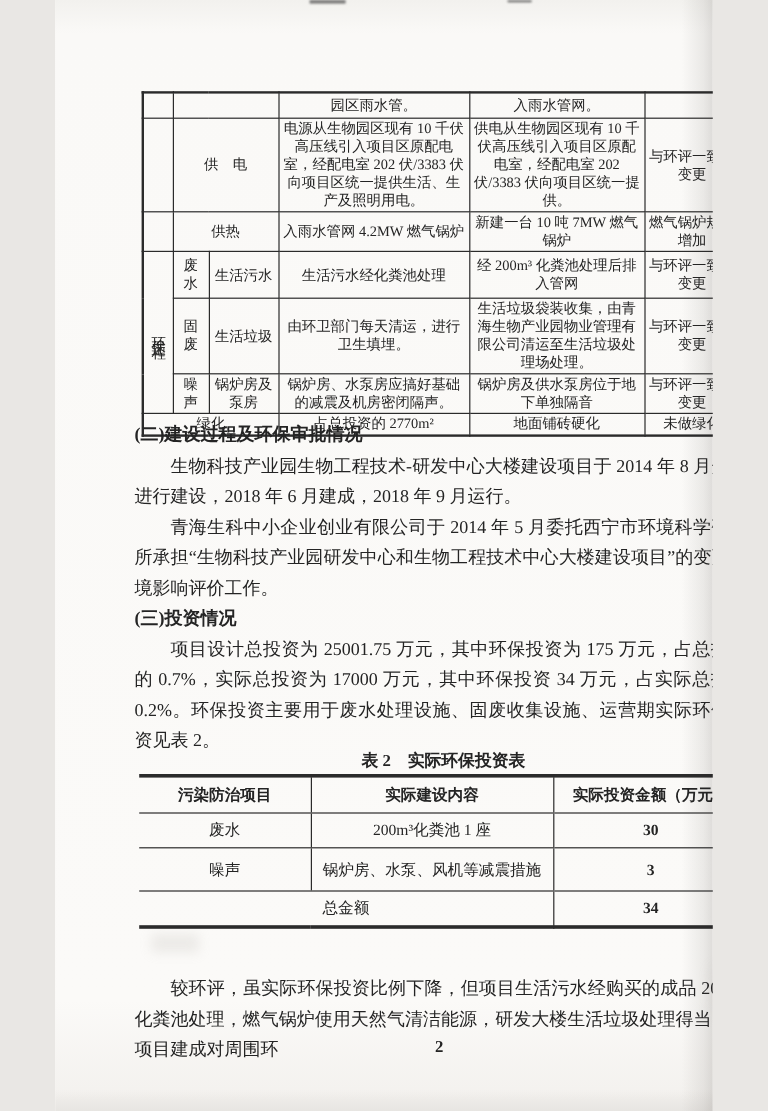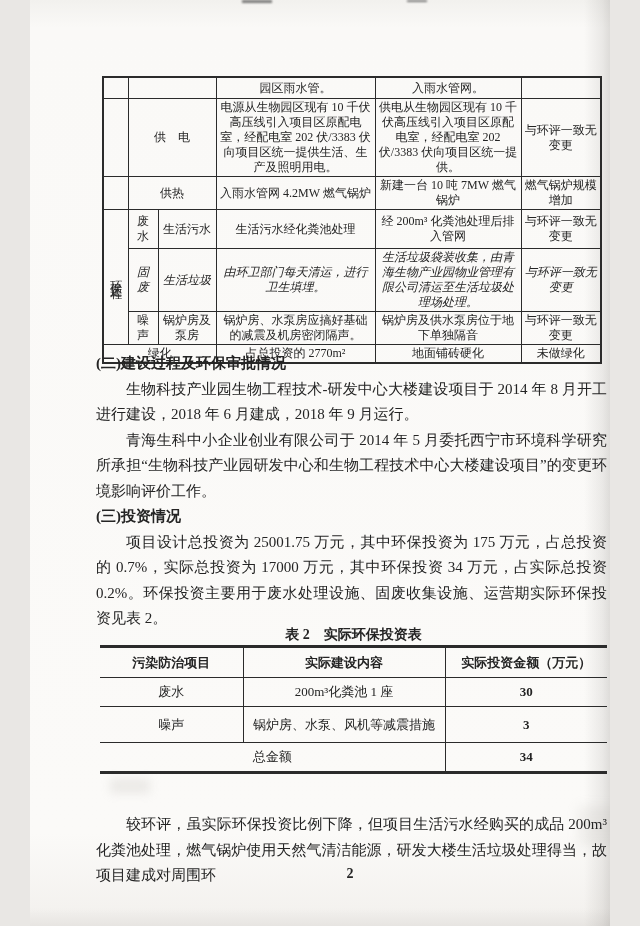--- a/index.html
+++ b/index.html
@@ -7,21 +7,20 @@
   .page{
     position:relative;
     width:548px;height:926px;
     margin:0 auto;
     overflow:hidden;
     background:
       linear-gradient(180deg,#f2f1ee 0%,#faf9f7 3%,#fbfaf8 90%,#f3f1ee 99%),
       #faf9f7;
     font-family:"Liberation Serif","DejaVu Serif",serif;
     color:#242424;
-    padding-left:32px;
   }
   .edge-right{position:absolute;right:0;top:0;width:26px;height:100%;
     background:linear-gradient(90deg,rgba(0,0,0,0) 0%,rgba(90,85,80,0.10) 70%,rgba(90,85,80,0.18) 100%);}
   .edge-bottom{position:absolute;left:0;bottom:0;width:100%;height:18px;
     background:linear-gradient(0deg,rgba(90,85,80,0.08),rgba(0,0,0,0));}
   .smudge{position:absolute;background:#4a4a4a;filter:blur(1px);opacity:.7;}
   .smudge.a{left:212px;top:0;width:30px;height:3px;}
   .smudge.b{left:377px;top:0;width:20px;height:2px;}
   .smudge.c{left:548px;top:806px;width:60px;height:40px;background:#b8b4ae;opacity:.18;filter:blur(6px);}
   .smudge.d{left:80px;top:778px;width:40px;height:16px;background:#b8b4ae;opacity:.22;filter:blur(5px);}
@@ -42,21 +41,21 @@
   }
   .t1 .vert{
     writing-mode:vertical-lr;text-orientation:upright;
     letter-spacing:3px;padding:2px 0;
   }
   .t1 td.stat{font-size:12px;}
   .r-part td{height:18px;}
   .r-power td{height:74px;}
   .r-heat td{height:30px;}
   .r-waste td{height:36px;}
-  .r-solid td{height:54px;font-style:italic;}
+  .r-solid td{height:54px;}
   .r-noise td{height:30px;}
   .r-green td{height:14px;}
 
   
   .textblock{
     position:absolute;left:66px;top:351px;width:511px;
     font-size:15px;line-height:25.5px;
     text-align:justify;
   }
   .textblock h3{

